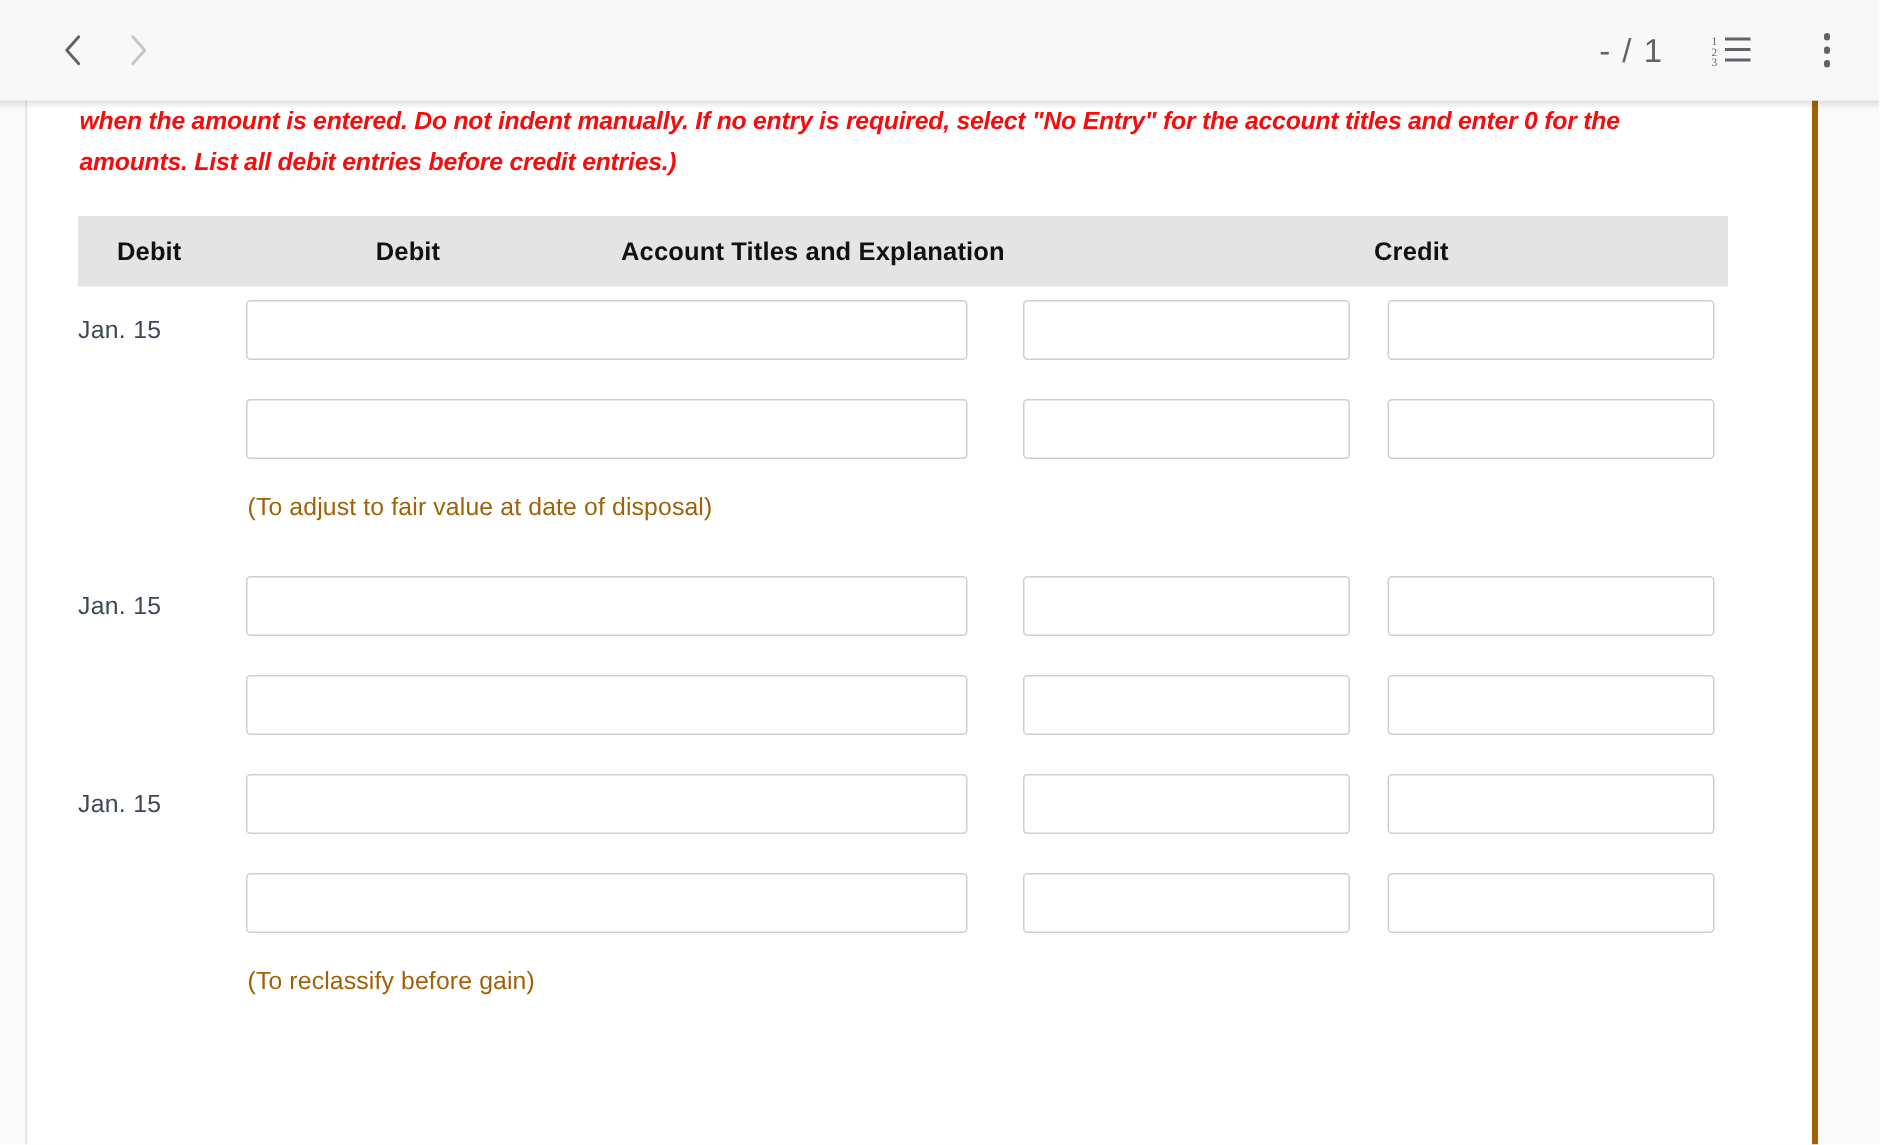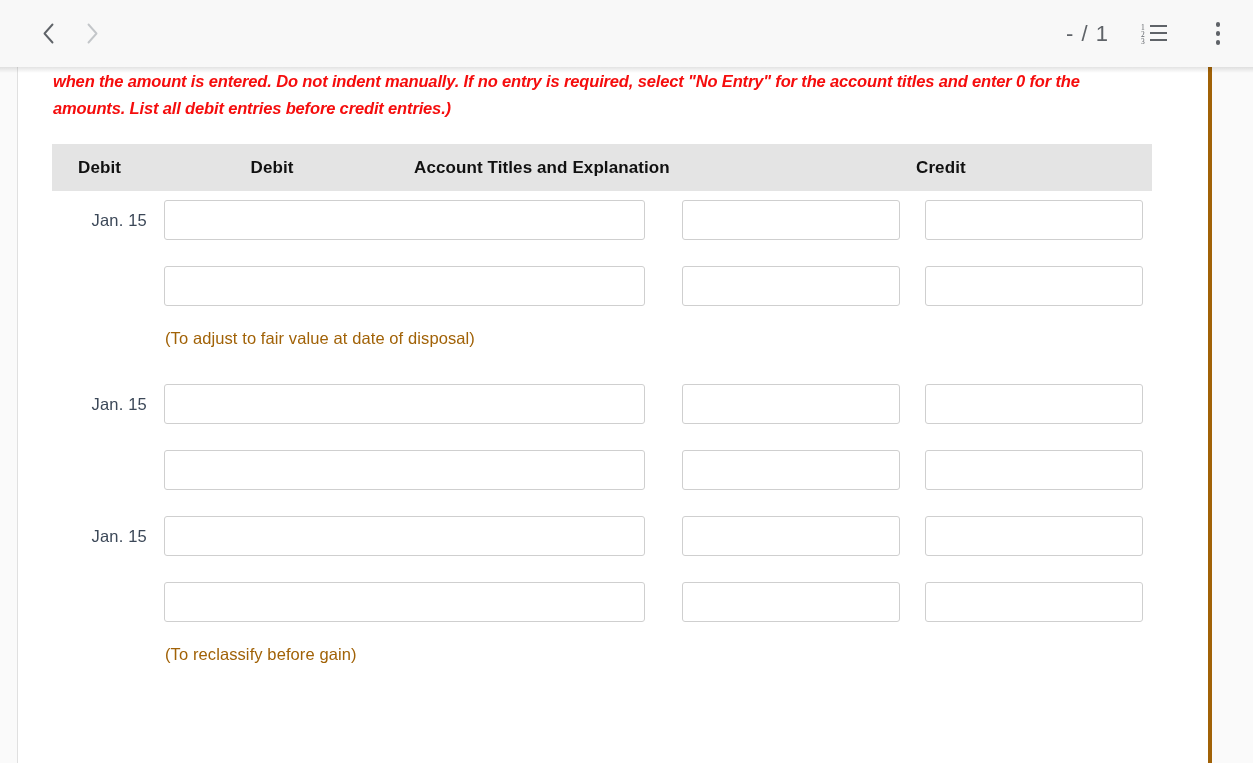--- a/index.html
+++ b/index.html
@@ -164,21 +164,21 @@
   .th-debit  { width: 250px; text-align: center; }
   .th-credit { width: 236px; text-align: left; }
 
   .row {
     display: flex;
     align-items: flex-start;
     height: 66px;
   }
   .cell-date {
     width: 95px;
-    text-align: right;
+    text-align: left;
     font-size: 16.5px;
     color: #3c4858;
     line-height: 28px;
     padding-top: 15px;
     letter-spacing: 0.2px;
   }
   .cell-acct  { width: 519px; padding-left: 17px; }
   .cell-debit { width: 250px; display: flex; justify-content: center; }
   .cell-credit{ width: 236px; display: flex; justify-content: center; }
 

